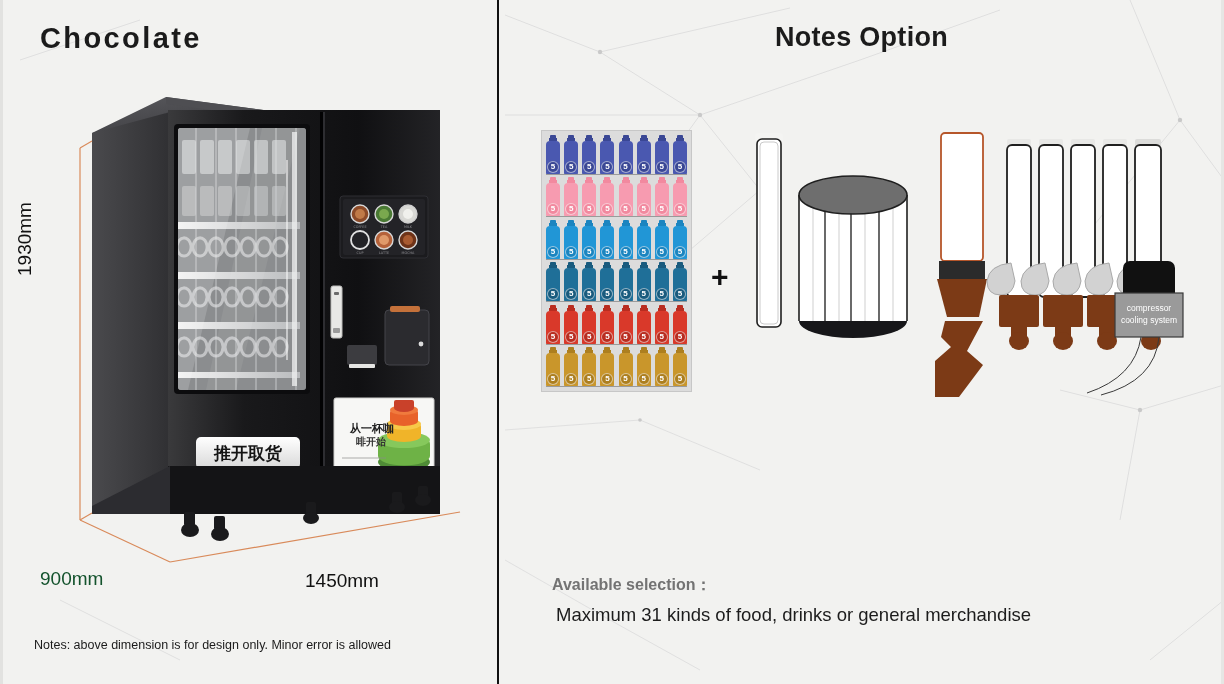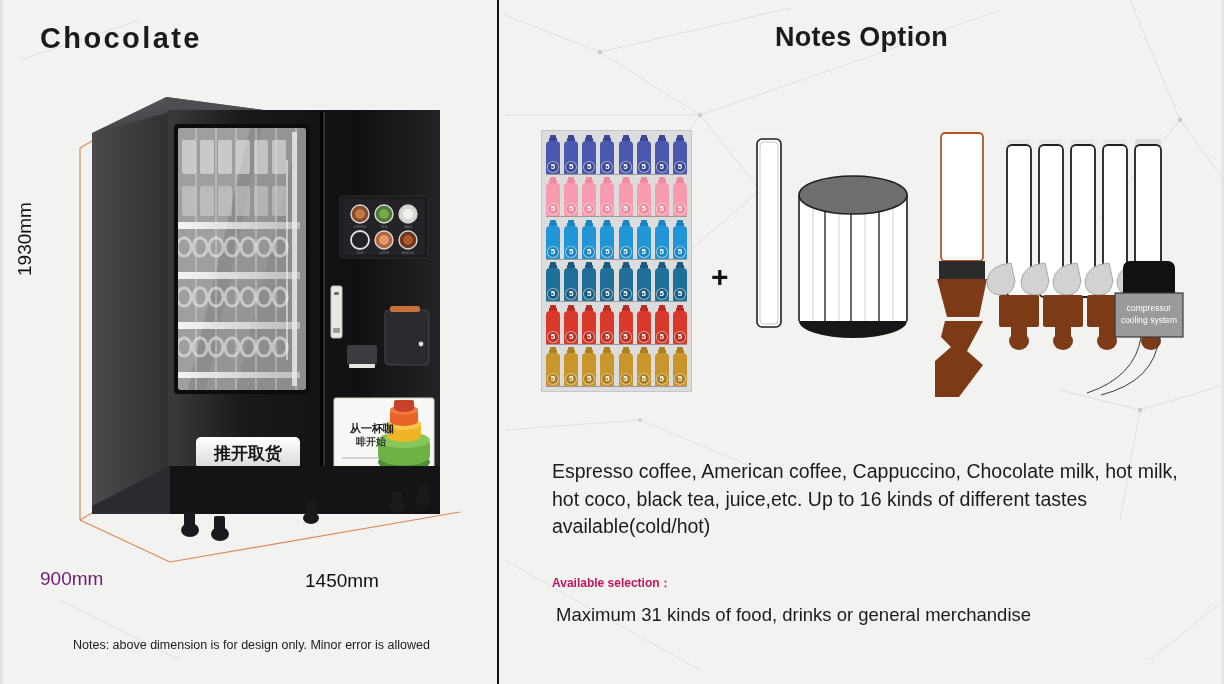--- a/index.html
+++ b/index.html
@@ -37,23 +37,23 @@
     letter-spacing: .3px;
   }
 
   
   .dim-v-label {
     position: absolute; left: 14px; top: 276px;
     font-size: 19px; color: #111;
     transform: rotate(-90deg); transform-origin: left top;
     white-space: nowrap;
   }
-  .dim-900 { position: absolute; left: 40px; top: 568px; font-size: 19px; color: #701a75; }
+  .dim-900 { position: absolute; left: 40px; top: 568px; font-size: 19px; color: #14532d; }
   .dim-1450{ position: absolute; left: 305px; top: 570px; font-size: 19px; color: #111; }
-  .notes   { position: absolute; left: 34px; top: 638px; font-size: 12.5px; color: #1b1b1b; margin-left: 39px; }
+  .notes   { position: absolute; left: 34px; top: 638px; font-size: 12.5px; color: #1b1b1b; }
 
   
   .machine { position: absolute; left: 0; top: 0; width: 497px; height: 684px; }
 
   
   .rack {
     position: absolute; left: 541px; top: 130px; width: 151px; height: 262px;
     background: #dcdcdc; border: 1px solid #c7c7c7;
     padding: 4px 3px; display: flex; flex-direction: column; justify-content: space-between;
   }
@@ -76,21 +76,21 @@
   
   .schem { position:absolute; left:745px; top:125px; width:460px; height:285px; }
 
   
   .desc {
     position: absolute; left: 552px; top: 458px; width: 648px;
     font-size: 19.5px; line-height: 1.42; color: #1c1c1c;
   }
   .avail-head {
     position: absolute; left: 552px; top: 575px;
-    font-size: 12px; font-weight: bold; color: #be185d;
+    font-size: 16px; font-weight: bold; color: #737373;
   }
   .avail-body {
     position: absolute; left: 556px; top: 604px;
     font-size: 18.5px; color: #1c1c1c;
   }
 </style>
 </head>
 <body>
 
 <div id="page">
@@ -736,17 +736,16 @@
       <rect x="370" y="168" width="68" height="44" fill="#9a9a9a" stroke="#3a3a3a" stroke-width="1.2"></rect>
       <text x="404" y="186" text-anchor="middle" font-size="8.5" fill="#ffffff" font-family="Liberation Sans, sans-serif" id="comp1">compressor</text>
       <text x="404" y="198" text-anchor="middle" font-size="8.5" fill="#ffffff" font-family="Liberation Sans, sans-serif" id="comp2">cooling system</text>
       <g stroke="#3a3a3a" stroke-width="1" fill="none">
         <path d="M396 212 q-6 40 -54 56"></path>
         <path d="M414 212 q-4 44 -58 58"></path>
       </g>
     </g>
   </svg>
 
-  <div class="desc">Espresso coffee, American coffee, Cappuccino, Chocolate milk, hot milk, hot coco, black tea, juice,etc. Up to 16 kinds of different tastes available(cold/hot)</div>
   <div class="avail-head">Available selection：</div>
   <div class="avail-body">Maximum 31 kinds of food, drinks or general merchandise</div>
 
 </div>
 
 </body></html>

